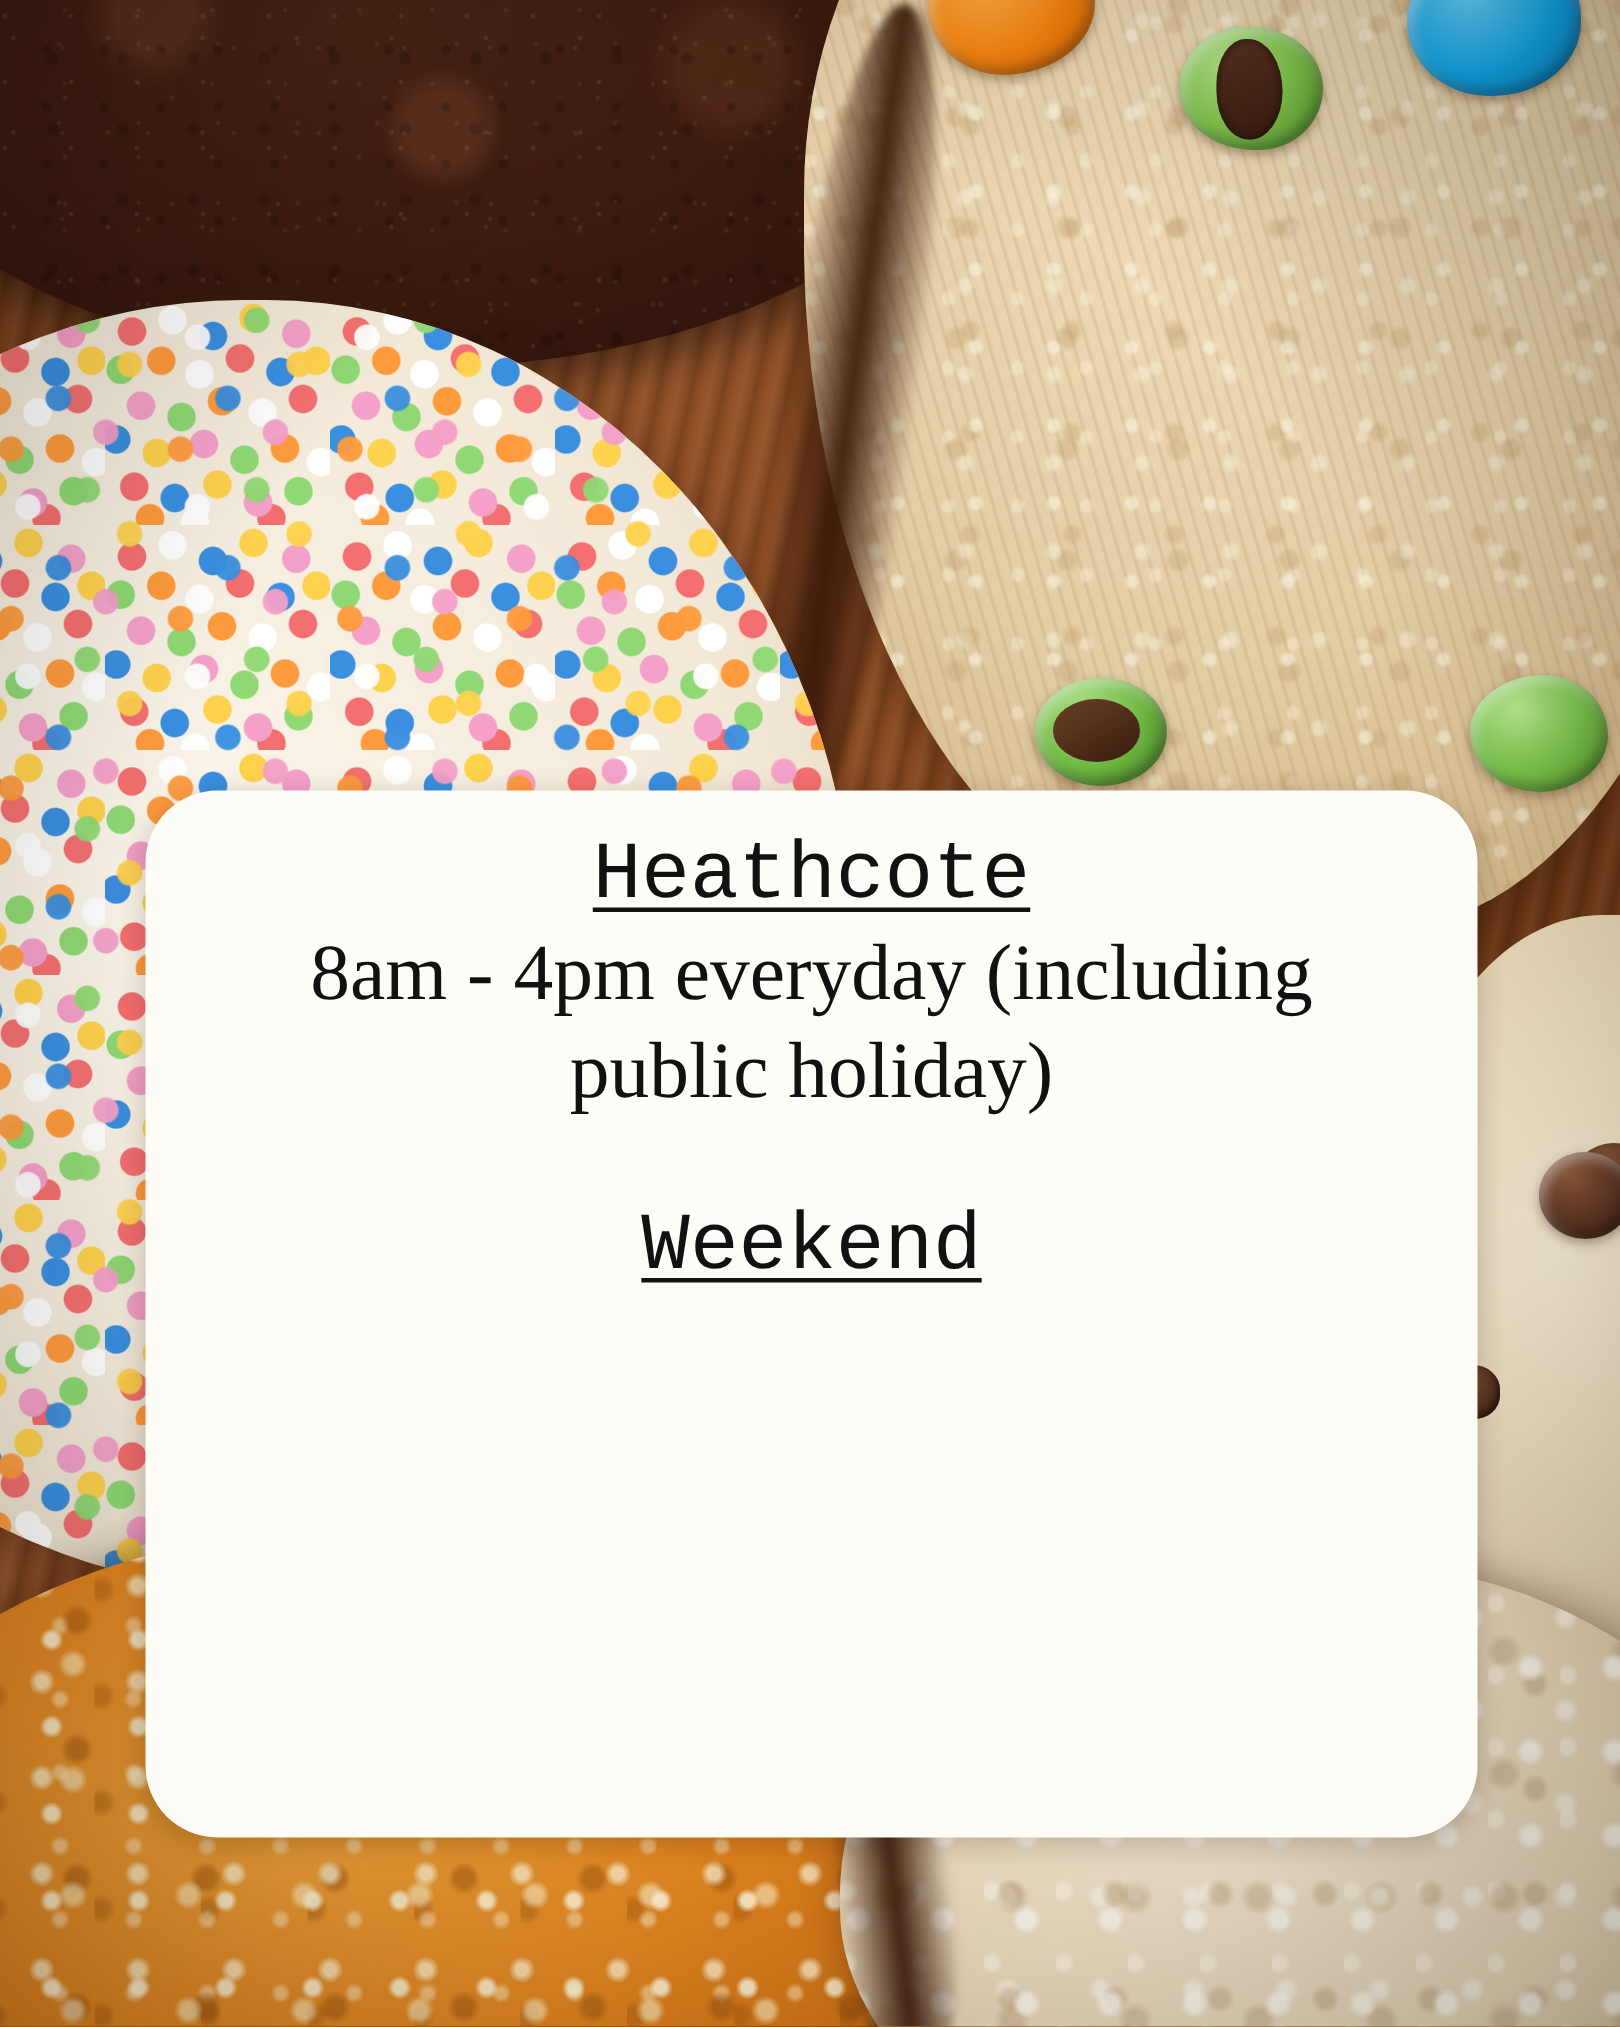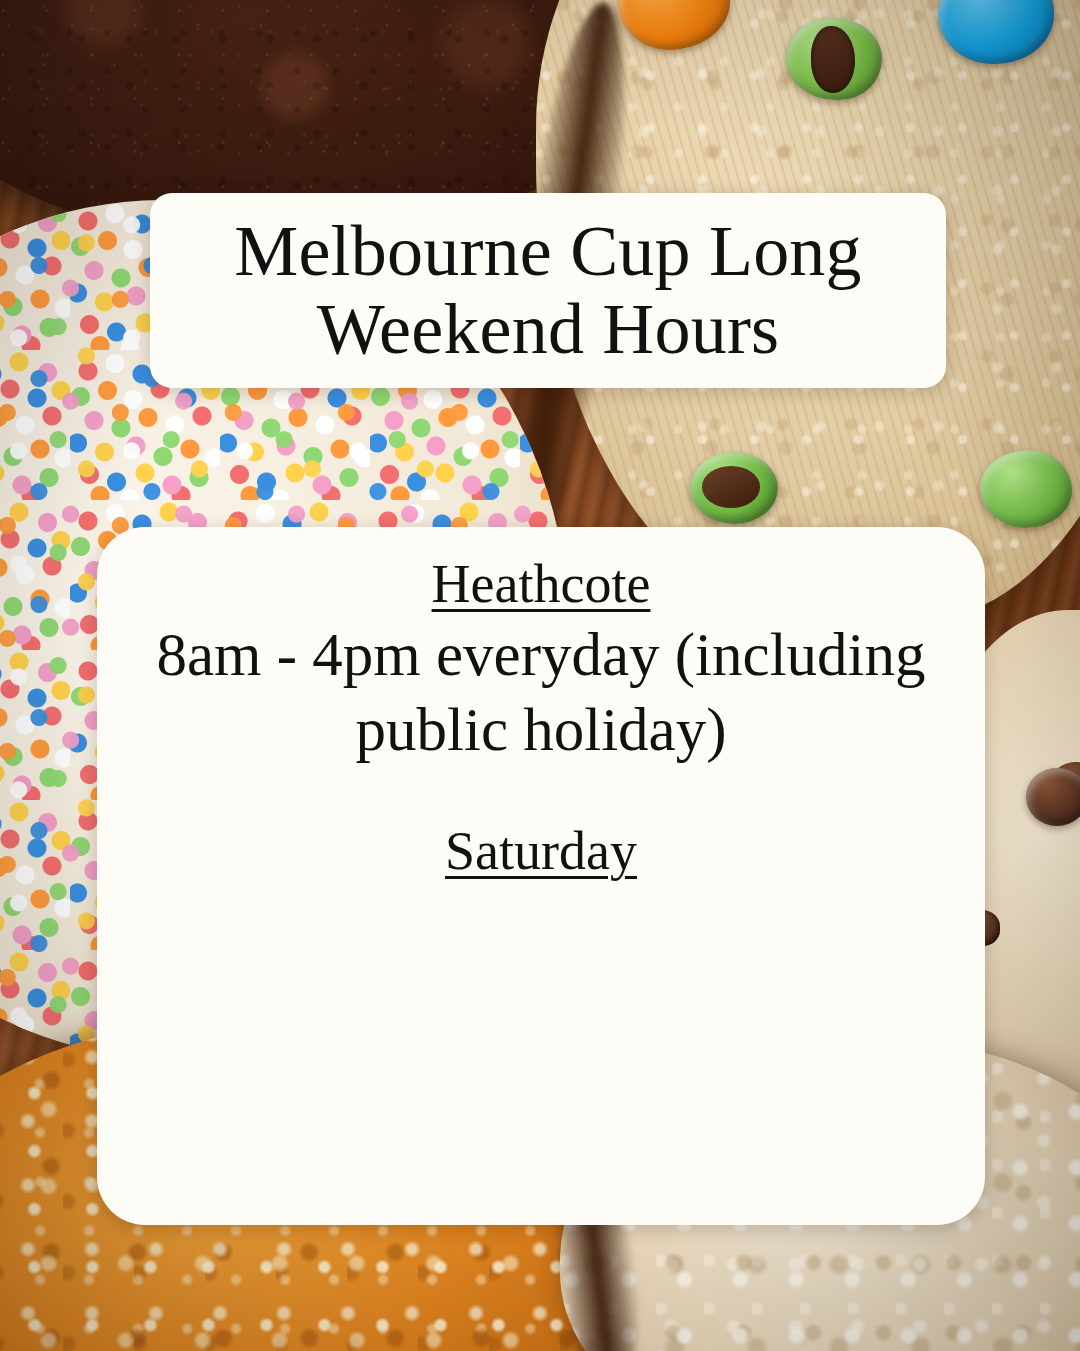--- a/index.html
+++ b/index.html
@@ -200,24 +200,24 @@
     letter-spacing:.2px;padding:0 14px;white-space:pre-line;
   }
   .hours-card{
     left:97px;top:527px;width:888px;height:698px;border-radius:48px;
     display:flex;flex-direction:column;align-items:center;justify-content:flex-start;
     padding-top:26px;box-sizing:border-box;
   }
   .loc-heading{
     font-size:54px;line-height:1.18;color:#111;text-align:center;
     text-decoration:underline;text-underline-offset:7px;text-decoration-thickness:3px;
-    font-family:Liberation Serif, serif;
+    font-family:Liberation Mono, monospace;
   }
   .loc-lines{
-    font-size:61px;line-height:1.24;color:#111;text-align:center;
+    font-size:53px;line-height:1.24;color:#111;text-align:center;
     font-family:"Liberation Serif", serif;white-space:pre-line;
     padding:0 8px;
   }
   .section-gap{height:52px;}
 </style>
 </head>
 <body>
 
 <div class="poster">
 
@@ -257,29 +257,25 @@
     </div>
 
     <div class="pale-cookie">
       <div class="pale-tex"></div>
     </div>
 
     <div class="seam s2"></div>
     <div class="vignette"></div>
   </div>
 
-  <div class="card title-card">
-    <div class="title-text">Melbourne Cup Long
-Weekend Hours</div>
-  </div>
 
   <div class="card hours-card">
 
     <div class="loc-heading">Heathcote</div>
     <div class="loc-lines">8am - 4pm everyday (including
 public holiday)</div>
 
     <div class="section-gap"></div>
 
-    <div class="loc-heading">Saturday</div>
+    <div class="loc-heading">Weekend</div>
   </div>
 
 </div>
 
 </body></html>

